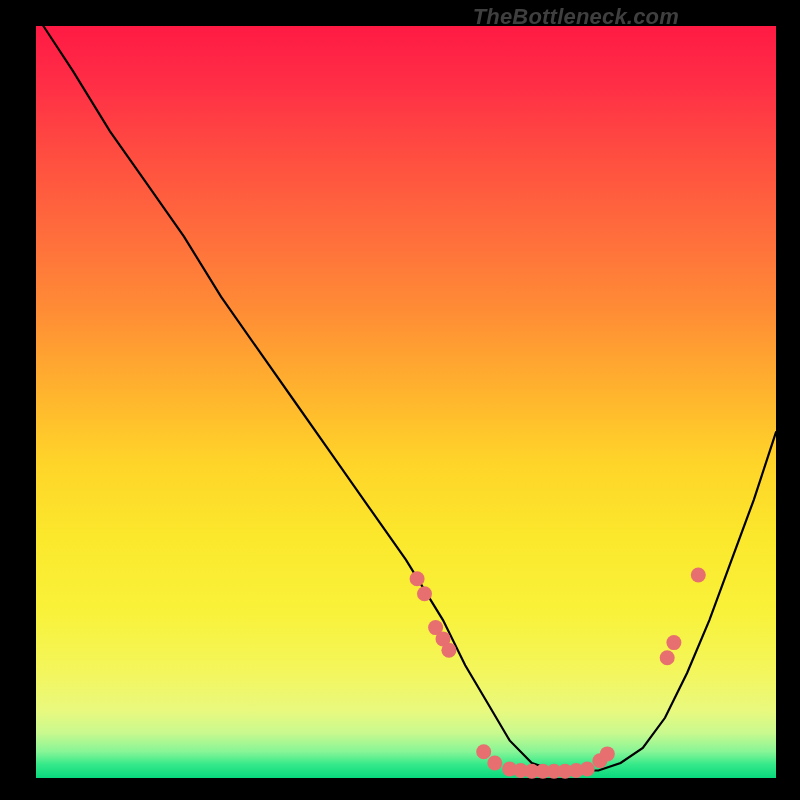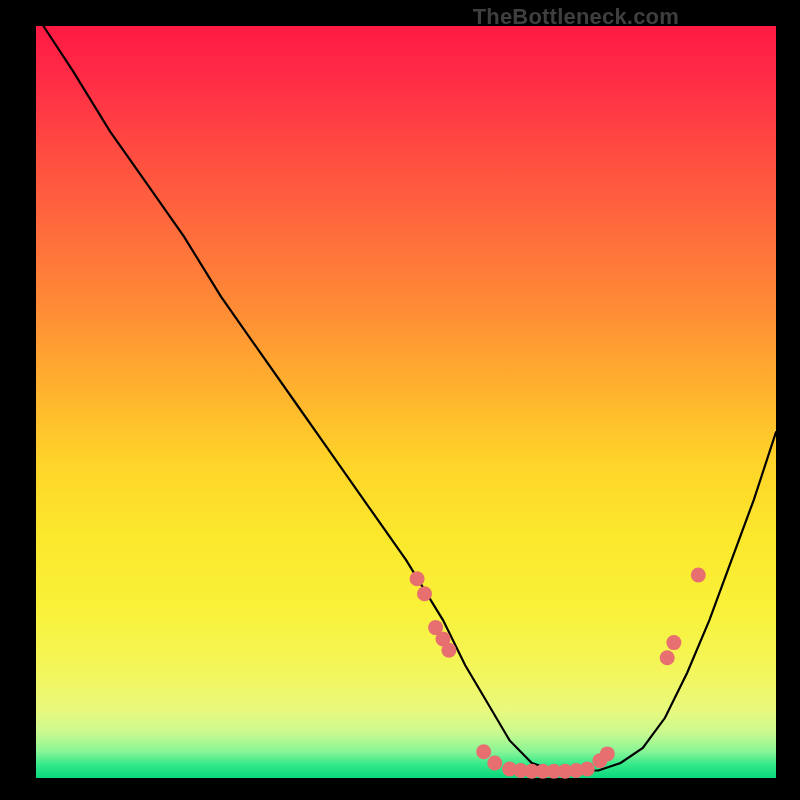--- a/index.html
+++ b/index.html
@@ -9,20 +9,21 @@
     height: 800px;
     background: #000000;
     font-family: Arial, Helvetica, sans-serif;
     overflow: hidden;
   }
   .frame {
     position: relative;
     width: 705px;
     height: 800px;
     background: #000000;
+    font-style: italic;
   }
   .plot-area {
     position: absolute;
     left: 36px;
     top: 26px;
     width: 740px;
     height: 752px;
     
     background: linear-gradient(to bottom,
       #ff1a44 0%,

